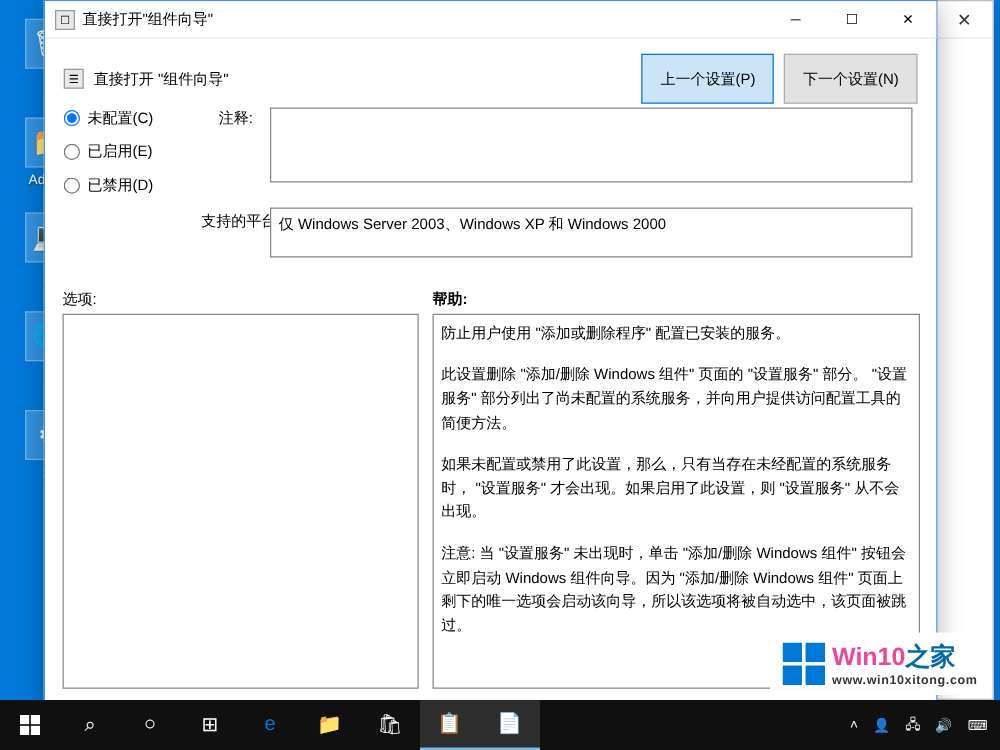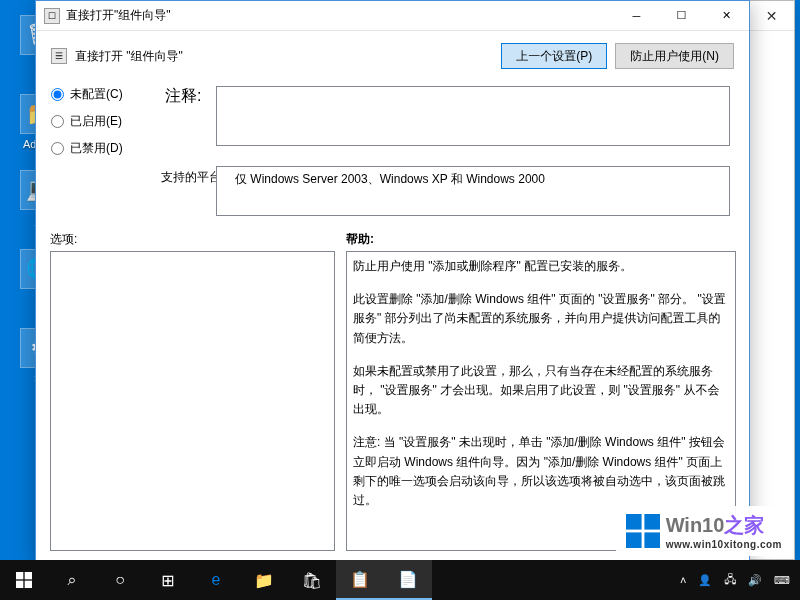--- a/index.html
+++ b/index.html
@@ -14,41 +14,41 @@
 .bg-wc { width: 45px; height: 30px; display:flex; align-items:center; justify-content:center; font-size:14px; color:#333; }
 .dialog { position: absolute; top: 0; left: 35px; width: 715px; height: 565px; background: #fff; border: 1px solid #4a90d9; box-shadow: 0 4px 20px rgba(0,0,0,0.3); }
 .titlebar { height: 30px; background: #fff; display: flex; align-items: center; padding: 0 0 0 8px; border-bottom: 1px solid #e5e5e5; }
 .titlebar-icon { width: 16px; height: 16px; margin-right: 6px; background: #e8e8e8; border:1px solid #999; display:inline-flex; align-items:center; justify-content:center; font-size:9px;}
 .titlebar-text { flex: 1; font-size: 12px; color: #000; }
 .win-controls { display: flex; }
 .win-btn { width: 45px; height: 29px; display: flex; align-items: center; justify-content: center; font-size: 11px; color: #000; cursor: default; }
 .header-row { display: flex; align-items: center; padding: 12px 15px 10px 15px; }
 .header-icon { width: 16px; height: 16px; margin-right: 8px; background:#e8e8e8; border:1px solid #999; display:inline-flex;align-items:center;justify-content:center;font-size:9px;}
 .header-title { flex: 1; font-size: 12px; color: #000; }
-.nav-btn { height: 26px; padding: 0 14px; font-size: 12px; background: #e1e1e1; border: 1px solid #adadad; margin-left: 8px; cursor: default; }
+.nav-btn { height: 40px; padding: 0 14px; font-size: 12px; background: #e1e1e1; border: 1px solid #adadad; margin-left: 8px; cursor: default; }
 .nav-btn.active { background: #cce4f7; border-color: #0078d7; }
 .radio-section { position: absolute; left: 15px; top: 85px; }
 .radio-row { display: flex; align-items: center; margin-bottom: 10px; font-size: 12px; }
 .radio-row input { margin-right: 6px; }
-.comment-label { position: absolute; left: 129px; top: 85px; font-size: 16px; }
+.comment-label { position: absolute; left: 139px; top: 85px; font-size: 12px; }
 .comment-box { position: absolute; left: 180px; top: 85px; width: 514px; height: 60px; border: 1px solid #828790; background: #fff; resize: none; font-size: 12px; padding: 3px; }
 .platform-label { position: absolute; left: 125px; top: 168px; font-size: 12px; }
-.platform-box { position: absolute; left: 180px; top: 165px; width: 514px; height: 50px; border: 1px solid #828790; background: #fff; font-size: 12px; padding: 4px 18px; overflow-y: scroll; }
+.platform-box { position: absolute; left: 180px; top: 165px; width: 514px; height: 40px; border: 1px solid #828790; background: #fff; font-size: 12px; padding: 4px 6px; overflow-y: scroll; }
 .options-label { position: absolute; left: 14px; top: 230px; font-size: 12px; }
 .help-label { position: absolute; left: 310px; top: 230px; font-size: 12px; font-weight: bold; }
 .options-box { position: absolute; left: 14px; top: 250px; width: 285px; height: 300px; border: 1px solid #828790; background: #fff; }
 .help-box { position: absolute; left: 310px; top: 250px; width: 390px; height: 300px; border: 1px solid #828790; background: #fff; font-size: 12px; padding: 5px 6px; overflow-y: scroll; line-height: 1.6; }
 .help-box p { margin-bottom: 14px; }
 .taskbar { position: absolute; bottom: 0; left: 0; right: 0; height: 40px; background: #101010; display: flex; align-items: center; }
 .tb-btn { width: 48px; height: 40px; display: flex; align-items: center; justify-content: center; color: #fff; font-size: 16px; }
 .tb-btn.active { border-bottom: 2px solid #76b9ed; background: rgba(255,255,255,0.12); }
 .start-btn svg { width: 16px; height: 16px; fill: #fff; }
 .watermark { position: absolute; right: 8px; bottom: 44px; background: rgba(255,255,255,0.95); padding: 6px 10px; display: flex; align-items: center; border-radius: 2px; }
 .wm-logo { width: 34px; height: 34px; margin-right: 6px; }
-.wm-text1 { font-size: 20px; font-weight: bold; color: #737373; }
+.wm-text1 { font-size: 20px; font-weight: bold; color: #ec4899; }
 .wm-text2 { font-size: 10px; color: #333; letter-spacing: 0.5px; font-weight: bold; }
 .sys-tray { margin-left: auto; display: flex; align-items: center; color: #fff; font-size: 11px; padding-right: 4px;}
 .tray-item { padding: 0 6px; }
 </style>
 </head>
 <body>
 
 <div class="desktop">
   <div class="desktop-icons">
     <div class="desktop-icon">
@@ -90,21 +90,21 @@
       <div class="win-btn">─</div>
       <div class="win-btn">☐</div>
       <div class="win-btn close">✕</div>
     </div>
   </div>
 
   <div class="header-row">
     <span class="header-icon">☰</span>
     <span class="header-title">直接打开 "组件向导"</span>
     <button class="nav-btn active">上一个设置(P)</button>
-    <button class="nav-btn">防止用户使用(N)</button>
+    <button class="nav-btn">下一个设置(N)</button>
   </div>
 
   <div class="radio-section">
     <label class="radio-row">
       <input type="radio" name="state" checked="" style="">
       <span>未配置(C)</span>
     </label>
     <label class="radio-row">
       <input type="radio" name="state" style="">
       <span>已启用(E)</span>
@@ -137,21 +137,21 @@
 </div>
 
 <div class="watermark">
   <svg class="wm-logo" viewBox="0 0 24 24">
       <rect x="0" y="0" width="11" height="11" fill="#0078d7"></rect>
       <rect x="13" y="0" width="11" height="11" fill="#0078d7"></rect>
       <rect x="0" y="13" width="11" height="11" fill="#0078d7"></rect>
       <rect x="13" y="13" width="11" height="11" fill="#0078d7"></rect>
     </svg>
   <div>
-    <span class="wm-text1">Win10</span><span class="wm-text1" style="color:#8b5cf6">之家</span>
+    <span class="wm-text1">Win10</span><span class="wm-text1" style="color:#0369a1">之家</span>
     <div class="wm-text2">www.win10xitong.com</div>
   </div>
 </div>
 
 <div class="taskbar">
   <div class="tb-btn start-btn">
     <svg viewBox="0 0 24 24">
         <rect x="0" y="0" width="11" height="11"></rect>
         <rect x="13" y="0" width="11" height="11"></rect>
         <rect x="0" y="13" width="11" height="11"></rect>

